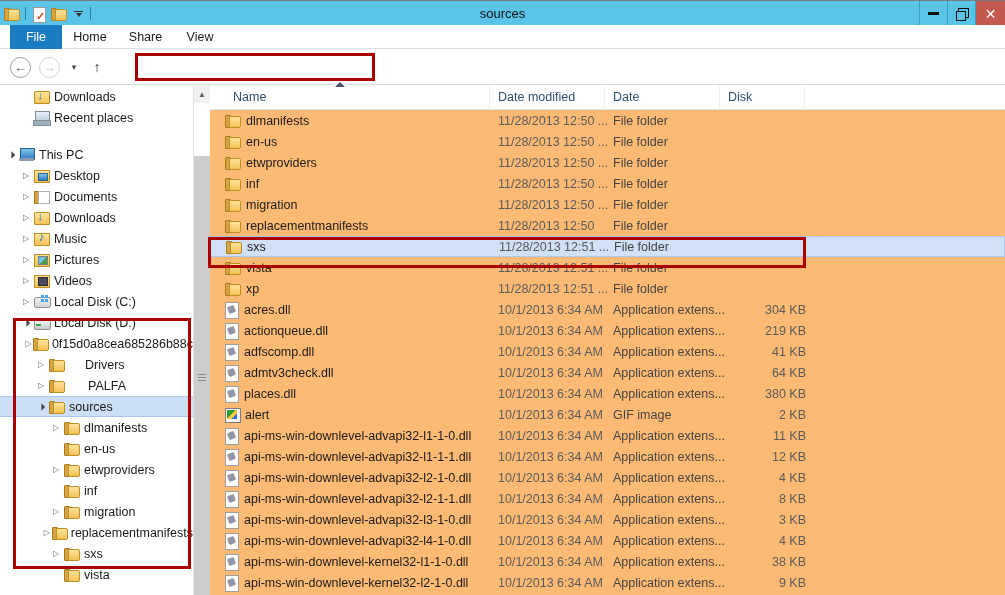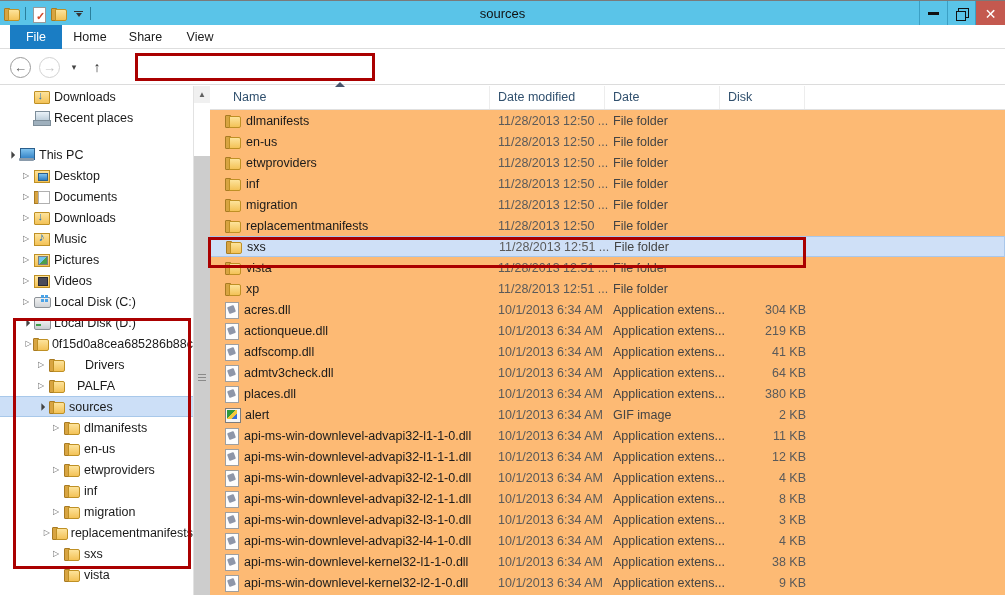--- a/index.html
+++ b/index.html
@@ -527,21 +527,21 @@
           <span class="folder-ico"></span>
         </span>
         <span style="padding-left: 20px;">Drivers</span>
       </div>
       <div class="nav-item" style="top: 289px;">
         <span style="display: inline-block; width: 35px;"></span>
         <span class="tri">▷</span>
         <span class="navico">
           <span class="folder-ico"></span>
         </span>
-        <span style="padding-left: 12px;">PALFA</span>
+        <span style="padding-left: 12px; margin-left: 11px;">PALFA</span>
       </div>
       <div class="nav-item sel" style="top: 310px;">
         <span style="display: inline-block; width: 35px;"></span>
         <span class="tri open" style="transform: rotate(-45deg); font-size: 7px;">◢</span>
         <span class="navico">
           <span class="folder-ico"></span>
         </span>
         <span style="padding-left: 4px;">sources</span>
       </div>
       <div class="nav-item" style="top: 331px;">

